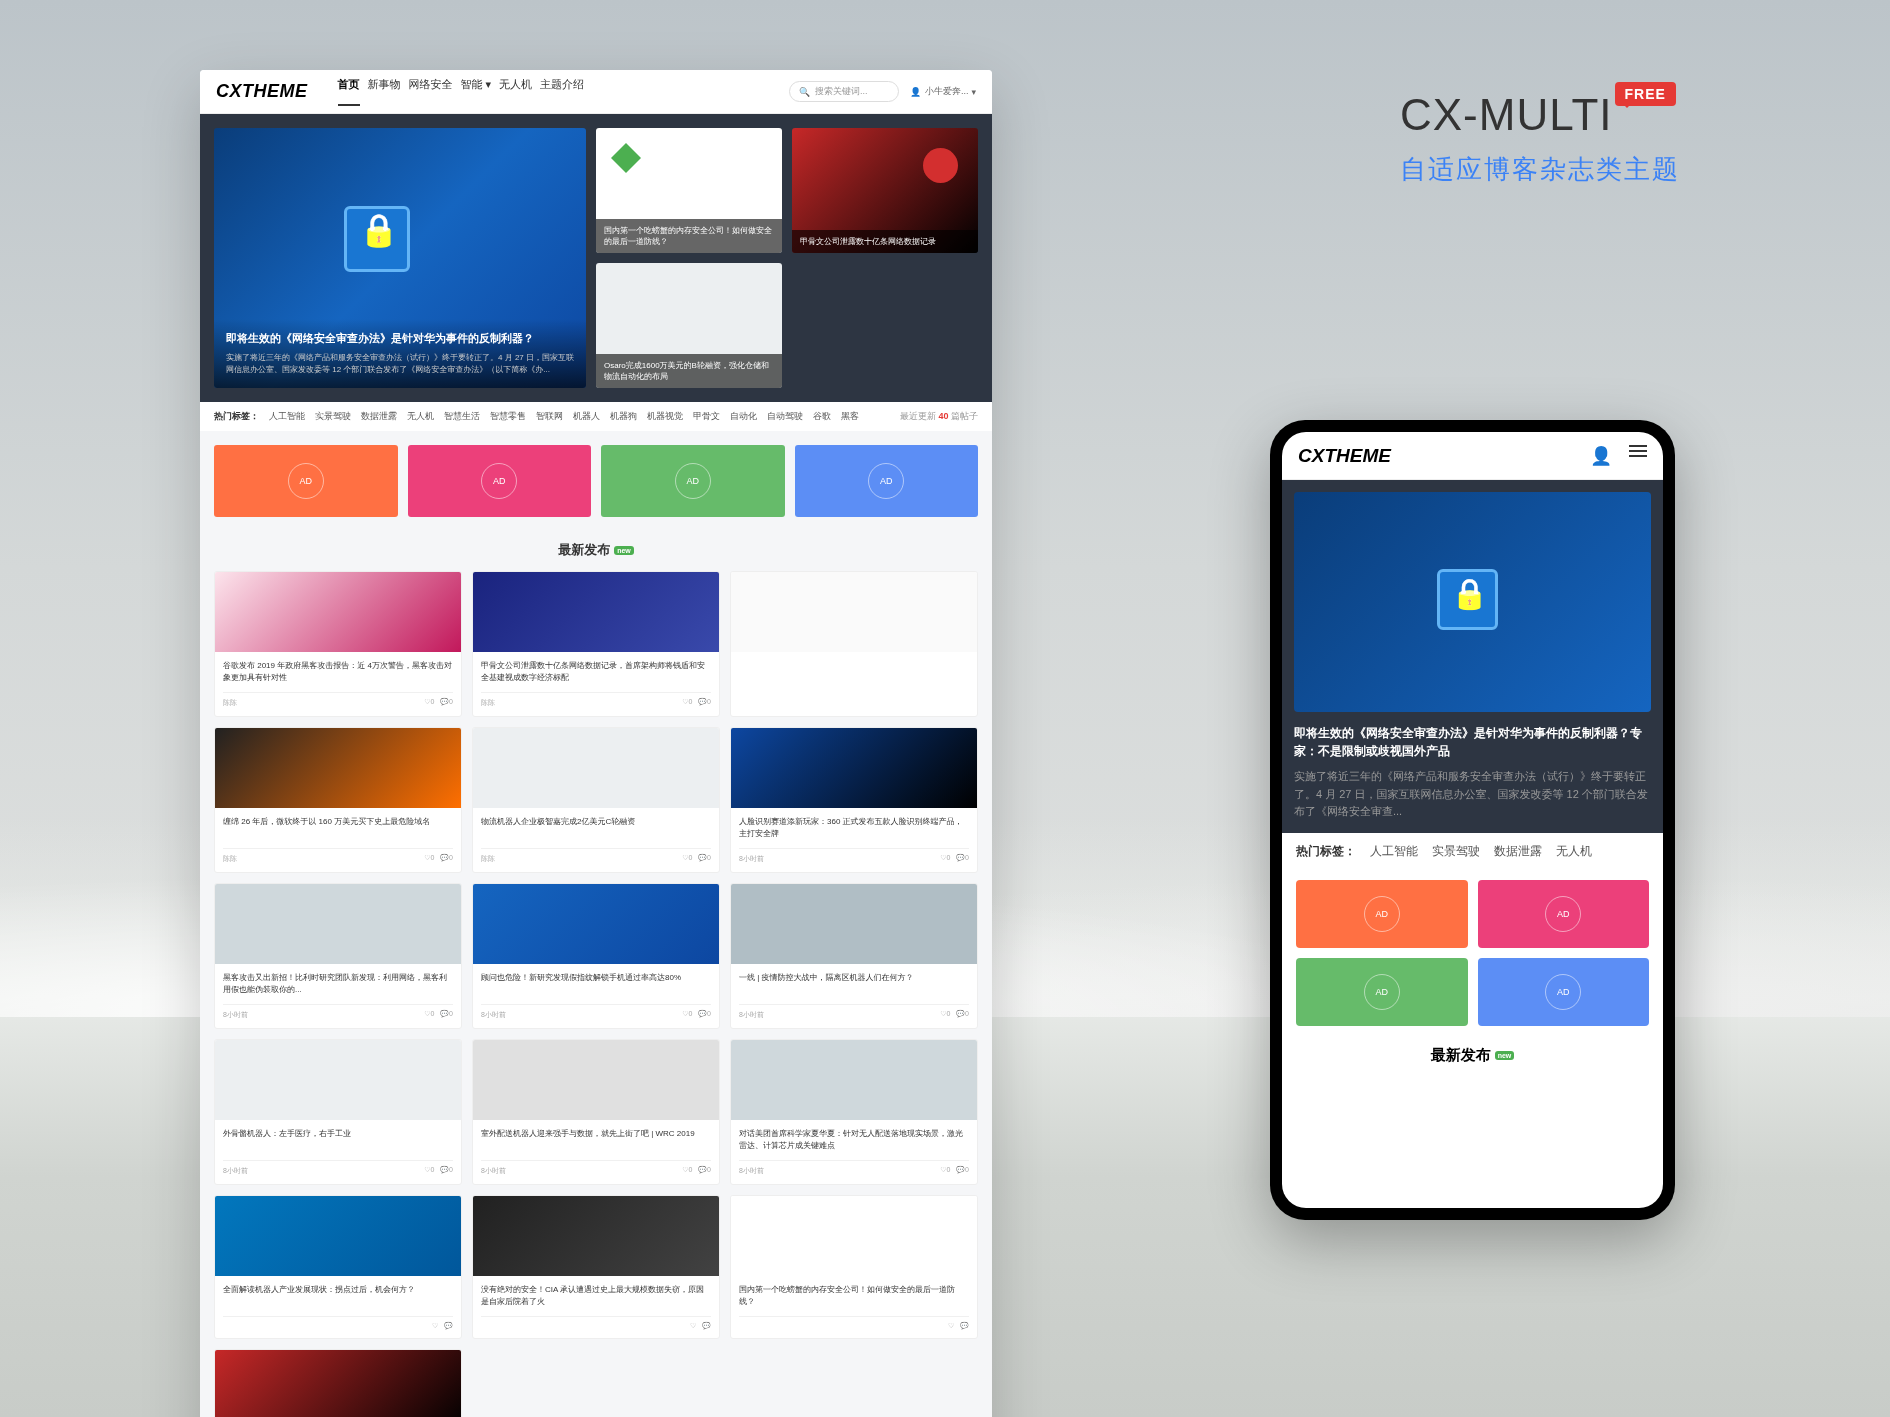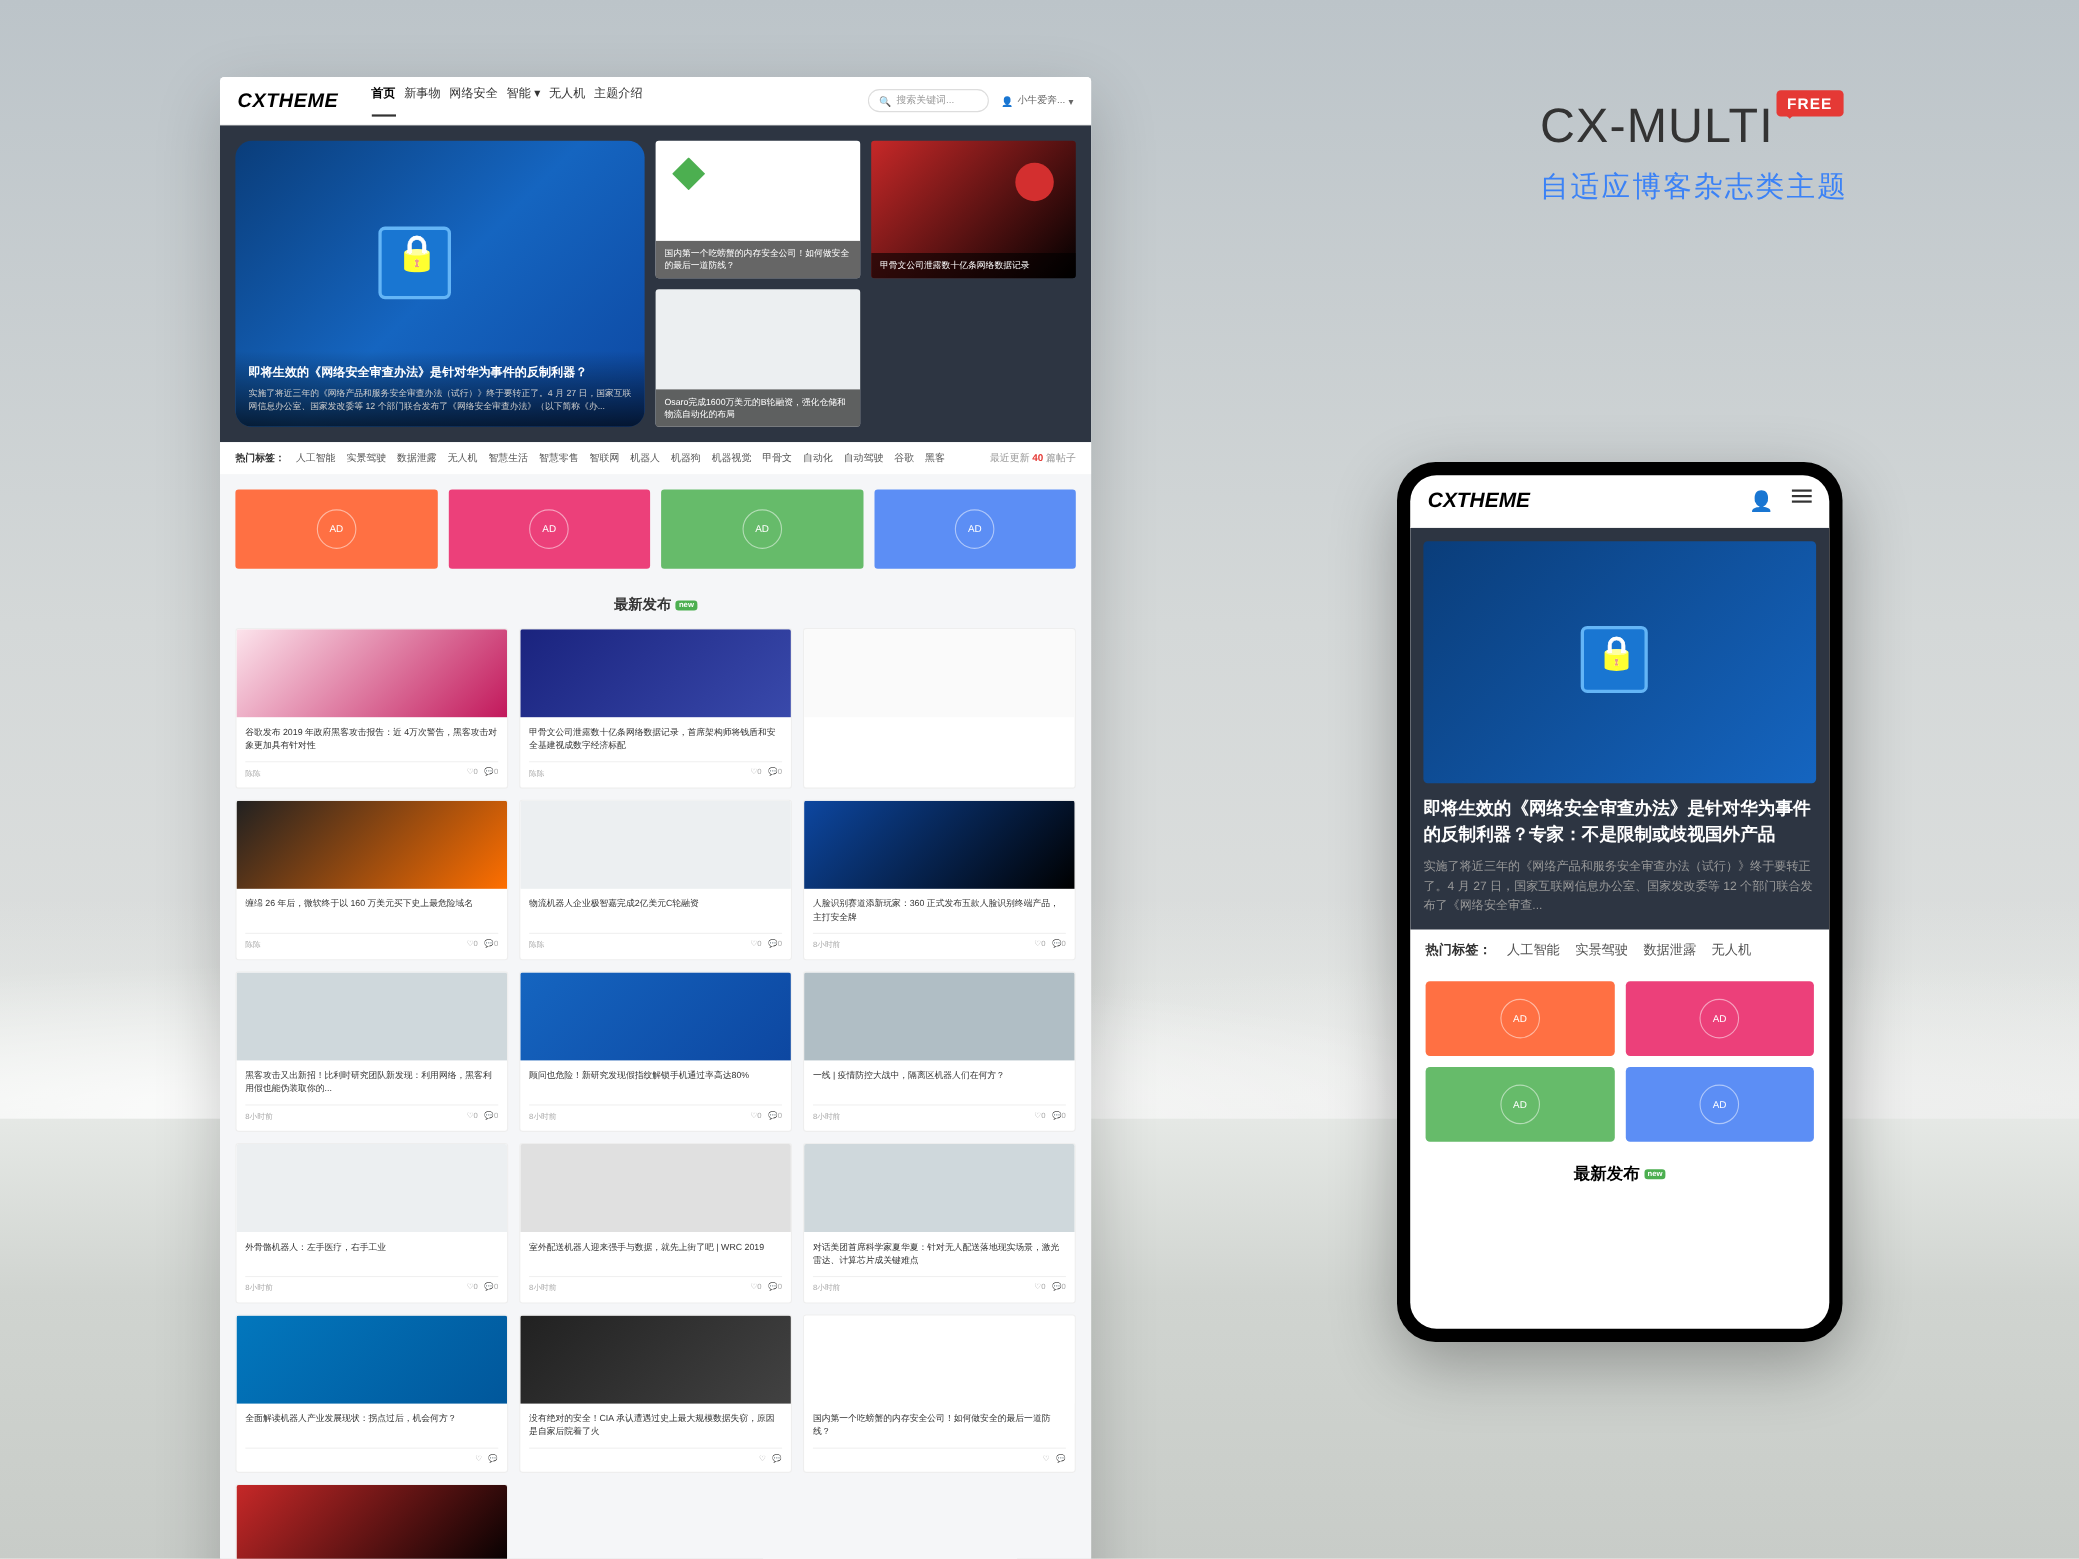--- a/index.html
+++ b/index.html
@@ -9,21 +9,21 @@
 .scene{position:relative;width:100%;height:100%;z-index:1}
 .desktop-frame{position:absolute;left:200px;top:70px;width:792px;background:#f5f6f8;box-shadow:0 20px 60px rgba(0,0,0,.2);border-radius:4px;overflow:hidden}
 .d-header{background:#fff;height:44px;display:flex;align-items:center;padding:0 16px;border-bottom:1px solid #eee}
 .d-logo{font-weight:700;font-size:18px;font-style:italic;letter-spacing:.5px}
 .d-nav{display:flex;gap:8px;margin-left:30px;font-size:11px;color:#333}
 .d-nav span{cursor:pointer}
 .d-nav .active{color:#000;font-weight:600;border-bottom:2px solid #333;padding-bottom:12px}
 .d-search{margin-left:auto;border:1px solid #ddd;border-radius:14px;padding:3px 10px;font-size:9px;color:#999;width:110px;display:flex;align-items:center;gap:4px}
 .d-user{margin-left:12px;font-size:9px;color:#666;display:flex;align-items:center;gap:3px}
 .d-hero{background:#2d3542;padding:14px;display:grid;grid-template-columns:2fr 1fr 1fr;gap:10px}
-.hero-main{grid-row:1/3;background:linear-gradient(135deg,#0a3d7a,#1565c0,#0d47a1);border-radius:15px;height:260px;position:relative;overflow:hidden}
+.hero-main{grid-row:1/3;background:linear-gradient(135deg,#0a3d7a,#1565c0,#0d47a1);border-radius:3px;height:260px;position:relative;overflow:hidden}
 .hero-main::before{content:"";position:absolute;top:30%;left:35%;width:60px;height:60px;background:#1976d2;border:3px solid #64b5f6;border-radius:6px}
 .hero-main::after{content:"🔒";position:absolute;top:32%;left:39%;font-size:32px;filter:brightness(3)}
 .hero-overlay{position:absolute;bottom:0;left:0;right:0;padding:12px;background:linear-gradient(transparent,rgba(0,0,0,.7));color:#fff;font-size:10px}
 .hero-overlay .ht{font-size:11px;font-weight:600;margin-bottom:6px}
 .hero-overlay .hd{font-size:8px;color:#ccc;line-height:1.5}
 .hero-side{background:#3a4050;border-radius:3px;height:125px;position:relative;overflow:hidden}
 .hs-label{position:absolute;bottom:0;left:0;right:0;padding:6px 8px;background:rgba(0,0,0,.6);color:#fff;font-size:8px;line-height:1.4}
 .hs1{background:#fff}
 .hs1::before{content:"";position:absolute;top:15px;left:15px;width:30px;height:30px;background:#4caf50;clip-path:polygon(50% 0,100% 50%,50% 100%,0 50%)}
 .hs2{background:linear-gradient(135deg,#c62828,#000)}
@@ -66,21 +66,21 @@
 .card-meta .cm-r{display:flex;gap:6px}
 .mobile-frame{position:absolute;right:215px;top:420px;width:405px;height:800px;background:#000;border-radius:35px;padding:12px;box-shadow:0 20px 60px rgba(0,0,0,.3)}
 .mobile-screen{background:#fff;border-radius:24px;height:100%;overflow:hidden}
 .m-header{height:48px;display:flex;align-items:center;padding:0 16px;border-bottom:1px solid #eee}
 .m-logo{font-weight:700;font-size:19px;font-style:italic}
 .m-icons{margin-left:auto;display:flex;gap:16px;font-size:18px;color:#555}
 .m-hero{background:#2d3542;padding:12px}
 .m-hero-img{height:220px;background:linear-gradient(135deg,#0a3d7a,#1565c0);border-radius:4px;position:relative}
 .m-hero-img::before{content:"";position:absolute;top:35%;left:40%;width:55px;height:55px;background:#1976d2;border:3px solid #64b5f6;border-radius:6px}
 .m-hero-img::after{content:"🔒";position:absolute;top:38%;left:44%;font-size:30px;filter:brightness(3)}
-.m-hero-t{color:#fff;font-size:16px;font-weight:600;margin-top:12px;line-height:1.5}
+.m-hero-t{color:#fff;font-size:12px;font-weight:600;margin-top:12px;line-height:1.5}
 .m-hero-d{color:#999;font-size:11px;margin-top:8px;line-height:1.6}
 .m-tags{padding:10px 14px;display:flex;gap:14px;font-size:12px;color:#555;align-items:center}
 .m-tags .tl{font-weight:600;color:#333}
 .m-ads{padding:10px 14px;display:grid;grid-template-columns:1fr 1fr;gap:10px}
 .m-ad{height:68px;border-radius:4px;display:flex;align-items:center;justify-content:center}
 .m-sec-title{text-align:center;font-size:15px;font-weight:600;padding:10px 0;display:flex;align-items:center;justify-content:center;gap:4px}
 .branding{position:absolute;right:210px;top:90px}
 .br-title{font-size:44px;font-weight:300;color:#333;letter-spacing:1px;display:flex;align-items:flex-start}
 .br-free{background:#e53935;color:#fff;font-size:14px;font-weight:700;padding:4px 10px;border-radius:4px;margin-left:2px;margin-top:-8px;position:relative}
 .br-free::after{content:"";position:absolute;bottom:-6px;left:8px;border:4px solid transparent;border-top-color:#e53935}

